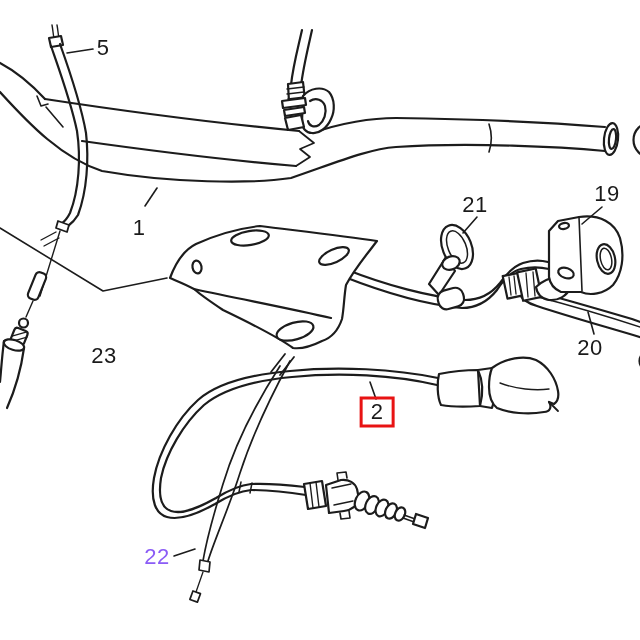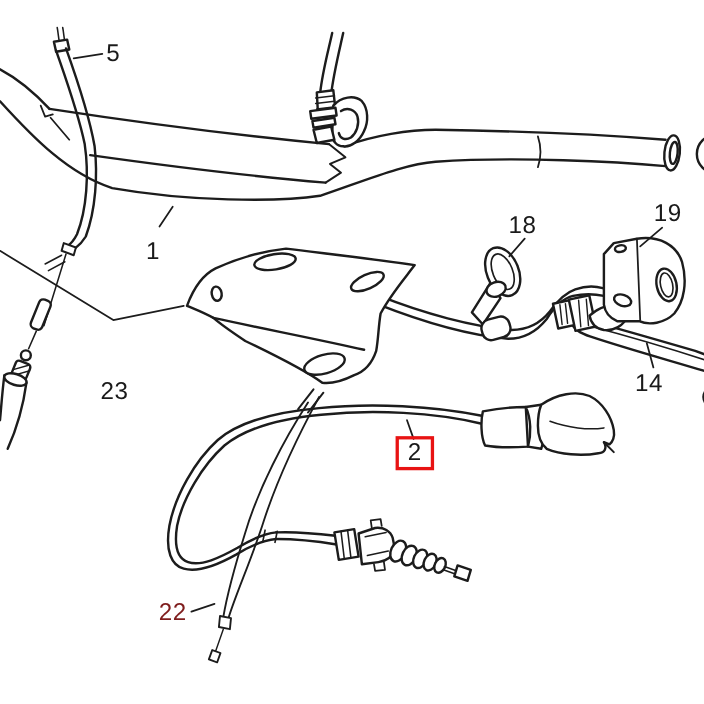--- a/index.html
+++ b/index.html
@@ -153,21 +153,21 @@
     <path d="M588,312 L594,334"></path>
     <path d="M370,382 L376,399"></path>
     <path d="M174,556 L195,549"></path>
   </g>
 </g>
 </svg>
 
 <div class="callout" style="left: 103px; top: 48px; color: rgb(26, 26, 26);">5</div>
 <div class="callout" style="left: 139px; top: 228px; color: rgb(26, 26, 26);">1</div>
 <div class="callout" style="left: 104px; top: 308px; color: rgb(26, 26, 26); margin-top: 48px;">23</div>
-<div class="callout" style="left: 475px; top: 205px; color: rgb(26, 26, 26);">18</div>
+<div class="callout" style="left: 475px; top: 205px; color: rgb(26, 26, 26);">21</div>
 <div class="callout" style="left: 607px; top: 194px; color: rgb(26, 26, 26); text-align: right;">19</div>
-<div class="callout" style="left: 590px; top: 348px; color: rgb(26, 26, 26);">14</div>
+<div class="callout" style="left: 590px; top: 348px; color: rgb(26, 26, 26);">20</div>
 <div class="callout" style="left: 377px; top: 412px; color: rgb(26, 26, 26);">
   <span class="hl" style="border-color: rgb(232, 19, 19);">2</span>
 </div>
-<div class="callout" style="left: 157px; top: 557px; color: #7f1d1d;">22</div>
+<div class="callout" style="left: 157px; top: 557px; color: #8b5cf6;">22</div>
 
 </div>
 
 </body></html>

